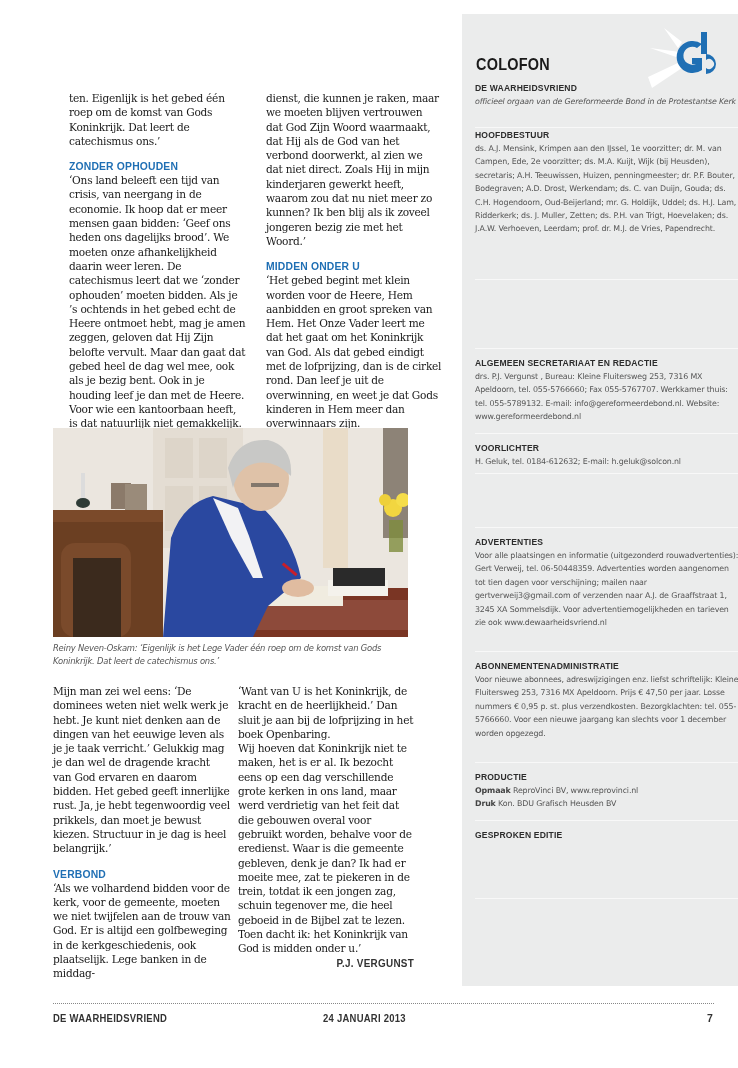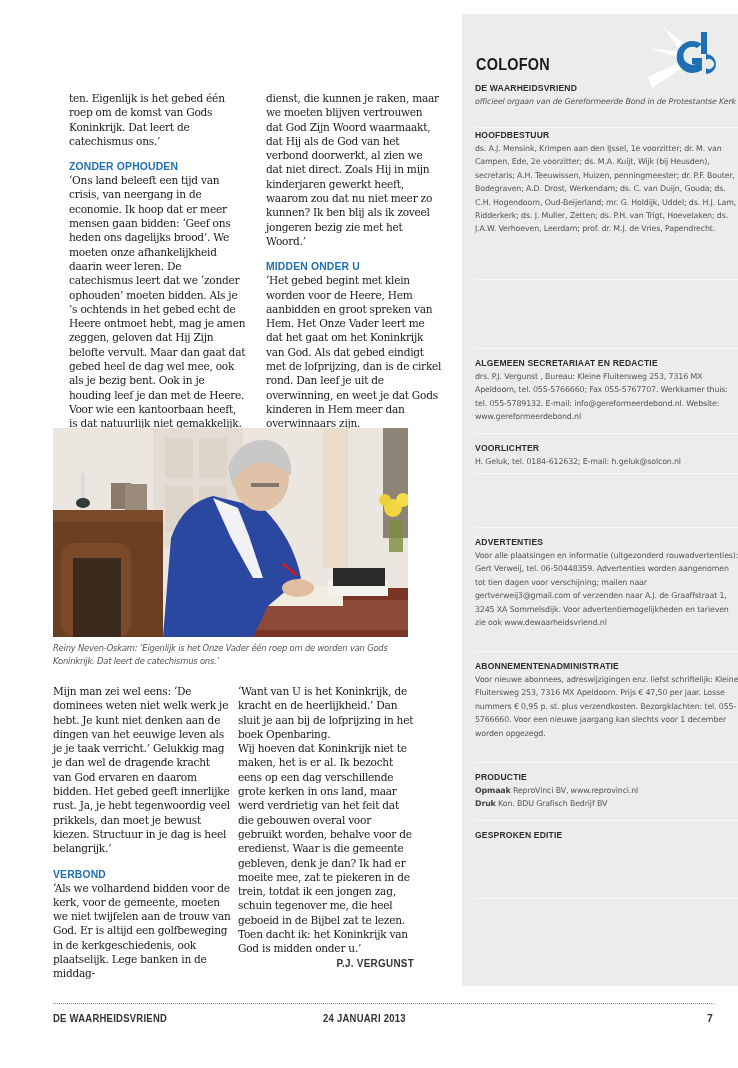--- a/index.html
+++ b/index.html
@@ -78,21 +78,21 @@
     <rect x="198" y="55" width="28" height="4" fill="#444" opacity="0.6"></rect>
     <ellipse cx="245" cy="160" rx="16" ry="9" fill="#e0bca0"></ellipse>
     <rect x="228" y="140" width="18" height="3" fill="#c81e2a" transform="rotate(40 237 141)"></rect>
     <circle cx="340" cy="80" r="9" fill="#f2d640"></circle>
     <circle cx="350" cy="72" r="7" fill="#f5dd4a"></circle>
     <circle cx="332" cy="72" r="6" fill="#eed03a"></circle>
     <rect x="336" y="92" width="14" height="32" fill="#7e8c3c" opacity="0.8"></rect>
   </svg>
 </div>
 
-<div id="caption">Reiny Neven-Oskam: ‘Eigenlijk is het Onze Vader één roep om de worden van Gods Koninkrijk. Dat leert de catechismus ons.’</div>
+<div id="caption">Reiny Neven-Oskam: ‘Eigenlijk is het Lege Vader één roep om de komst van Gods Koninkrijk. Dat leert de catechismus ons.’</div>
 
 <div id="col3" class="col">
   <p>Mijn man zei wel eens: ‘De dominees weten niet welk werk je hebt. Je kunt niet denken aan de dingen van het eeuwige leven als je je taak verricht.’ Gelukkig mag je dan wel de dragende kracht van God ervaren en daarom bidden. Het gebed geeft innerlijke rust. Ja, je hebt tegenwoordig veel prikkels, dan moet je bewust kiezen. Structuur in je dag is heel belangrijk.’</p>
   <h3>VERBOND</h3>
   <p>‘Als we volhardend bidden voor de kerk, voor de gemeente, moeten we niet twijfelen aan de trouw van God. Er is altijd een golfbeweging in de kerkgeschiedenis, ook plaatselijk. Lege banken in de middag-</p>
 </div>
 
 <div id="col4" class="col">
   <p>‘Want van U is het Koninkrijk, de kracht en de heerlijkheid.’ Dan sluit je aan bij de lofprijzing in het boek Openbaring.</p>
   <p>Wij hoeven dat Koninkrijk niet te maken, het is er al. Ik bezocht eens op een dag verschillende grote kerken in ons land, maar werd verdrietig van het feit dat die gebouwen overal voor gebruikt worden, behalve voor de eredienst. Waar is die gemeente gebleven, denk je dan? Ik had er moeite mee, zat te piekeren in de trein, totdat ik een jongen zag, schuin tegenover me, die heel geboeid in de Bijbel zat te lezen. Toen dacht ik: het Koninkrijk van God is midden onder u.’</p>
@@ -146,21 +146,21 @@
 
   <div class="csec" style="top:645px">
     <h4>ABONNEMENTENADMINISTRATIE</h4>
     <div>Voor nieuwe abonnees, adreswijzigingen enz. liefst schriftelijk: Kleine Fluitersweg 253, 7316 MX Apeldoorn. Prijs € 47,50 per jaar. Losse nummers € 0,95 p. st. plus verzendkosten. Bezorgklachten: tel. 055-5766660. Voor een nieuwe jaargang kan slechts voor 1 december worden opgezegd.</div>
   </div>
   <div class="rule" style="top:748px"></div>
 
   <div class="csec" style="top:756px">
     <h4>PRODUCTIE</h4>
     <div><b>Opmaak</b> <span>ReproVinci BV, www.reprovinci.nl</span></div>
-    <div><b>Druk</b> <span>Kon. BDU Grafisch Bedrijf BV</span></div>
+    <div><b>Druk</b> <span>Kon. BDU Grafisch Heusden BV</span></div>
   </div>
   <div class="rule" style="top:806px"></div>
 
   <div class="csec" style="top:814px">
     <h4>GESPROKEN EDITIE</h4>
   </div>
   <div class="rule" style="top:884px"></div>
 
 </div>
 

